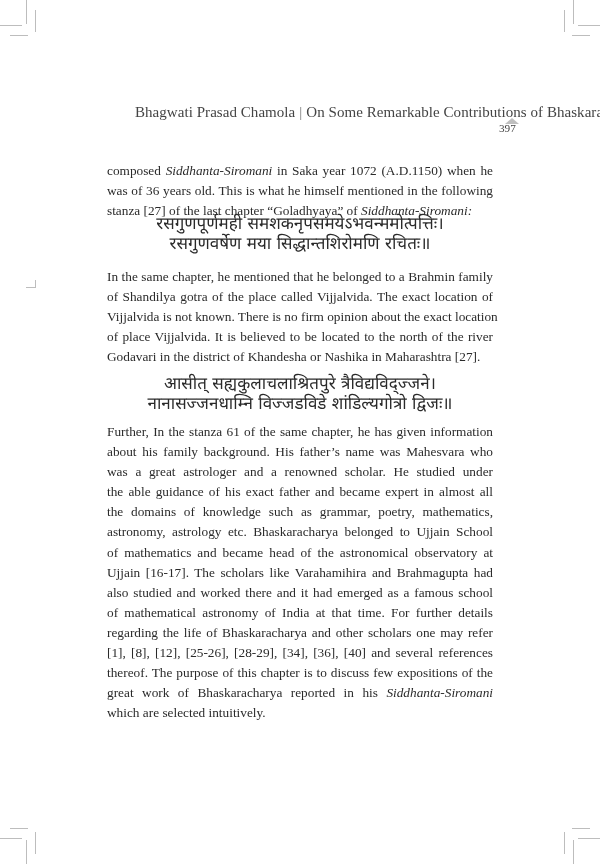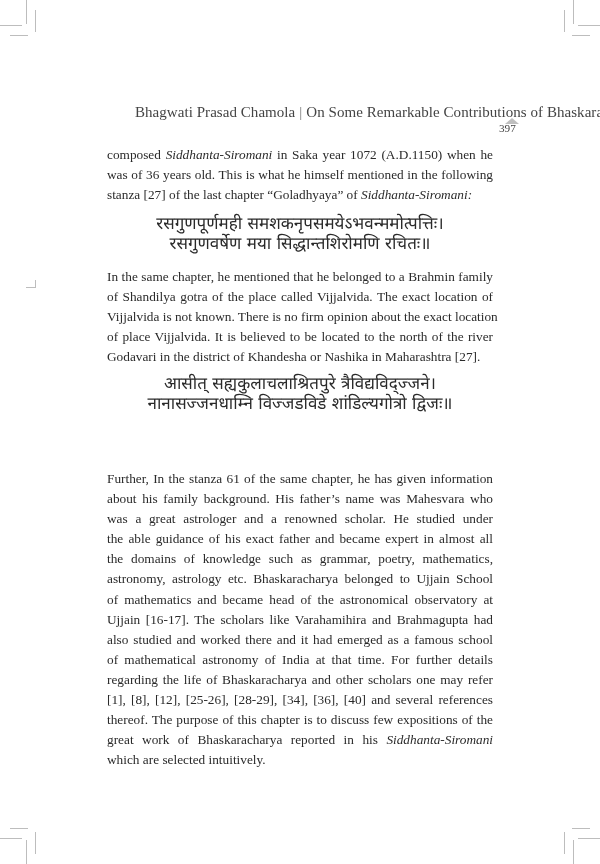--- a/index.html
+++ b/index.html
@@ -45,21 +45,21 @@
 <div class="crop" style="left:578px;top:838px;width:22px;height:1px;"></div>
 <div class="crop" style="left:564px;top:832px;width:1px;height:22px;"></div>
 <div class="crop" style="left:573px;top:840px;width:1px;height:24px;"></div>
 
 <div class="running-head">
   <span>Bhagwati Prasad Chamola</span><span class="sep">|</span><span>On Some Remarkable Contributions of Bhaskarachary</span>
 </div>
 <div class="page-num">397</div>
 <div class="page-mark"></div>
 
-<div class="para" style="top:145px;">
+<div class="para" style="top:161px;">
     <span class="line">composed <i>Siddhanta-Siromani</i> in Saka year 1072 (A.D.1150) when he</span>
     <span class="line">was of 36 years old. This is what he himself mentioned in the following</span>
     <span class="line last">stanza [27] of the last chapter “Goladhyaya” of <i>Siddhanta-Siromani:</i></span>
   </div>
 
 <div class="verse" style="top:213px;">
   <span class="vline">रसगुणपूर्णमही समशकनृपसमयेऽभवन्ममोत्पत्तिः।</span>
   <span class="vline">रसगुणवर्षेण मया सिद्धान्तशिरोमणि रचितः॥</span>
 </div>
 
@@ -69,21 +69,21 @@
     <span class="line">Vijjalvida is not known. There is no firm opinion about the exact location</span>
     <span class="line">of place Vijjalvida. It is believed to be located to the north of the river</span>
     <span class="line last">Godavari in the district of Khandesha or Nashika in Maharashtra [27].</span>
   </div>
 
 <div class="verse" style="top:373px;">
   <span class="vline">आसीत्  सह्यकुलाचलाश्रितपुरे  त्रैविद्यविद्ज्जने।</span>
   <span class="vline">नानासज्जनधाम्नि विज्जडविडे शांडिल्यगोत्रो द्विजः॥</span>
 </div>
 
-<div class="para" style="top:422px;margin-top:47px;">
+<div class="para" style="top:422px;">
     <span class="line">Further, In the stanza 61 of the same chapter, he has given information</span>
     <span class="line">about his family background. His father’s name was Mahesvara who</span>
     <span class="line">was a great astrologer and a renowned scholar. He studied under</span>
     <span class="line">the able guidance of his exact father and became expert in almost all</span>
     <span class="line">the domains of knowledge such as grammar, poetry, mathematics,</span>
     <span class="line">astronomy, astrology etc. Bhaskaracharya belonged to Ujjain School</span>
     <span class="line">of mathematics and became head of the astronomical observatory at</span>
     <span class="line">Ujjain [16-17]. The scholars like Varahamihira and Brahmagupta had</span>
     <span class="line">also studied and worked there and it had emerged as a famous school</span>
     <span class="line">of mathematical astronomy of India at that time. For further details</span>

